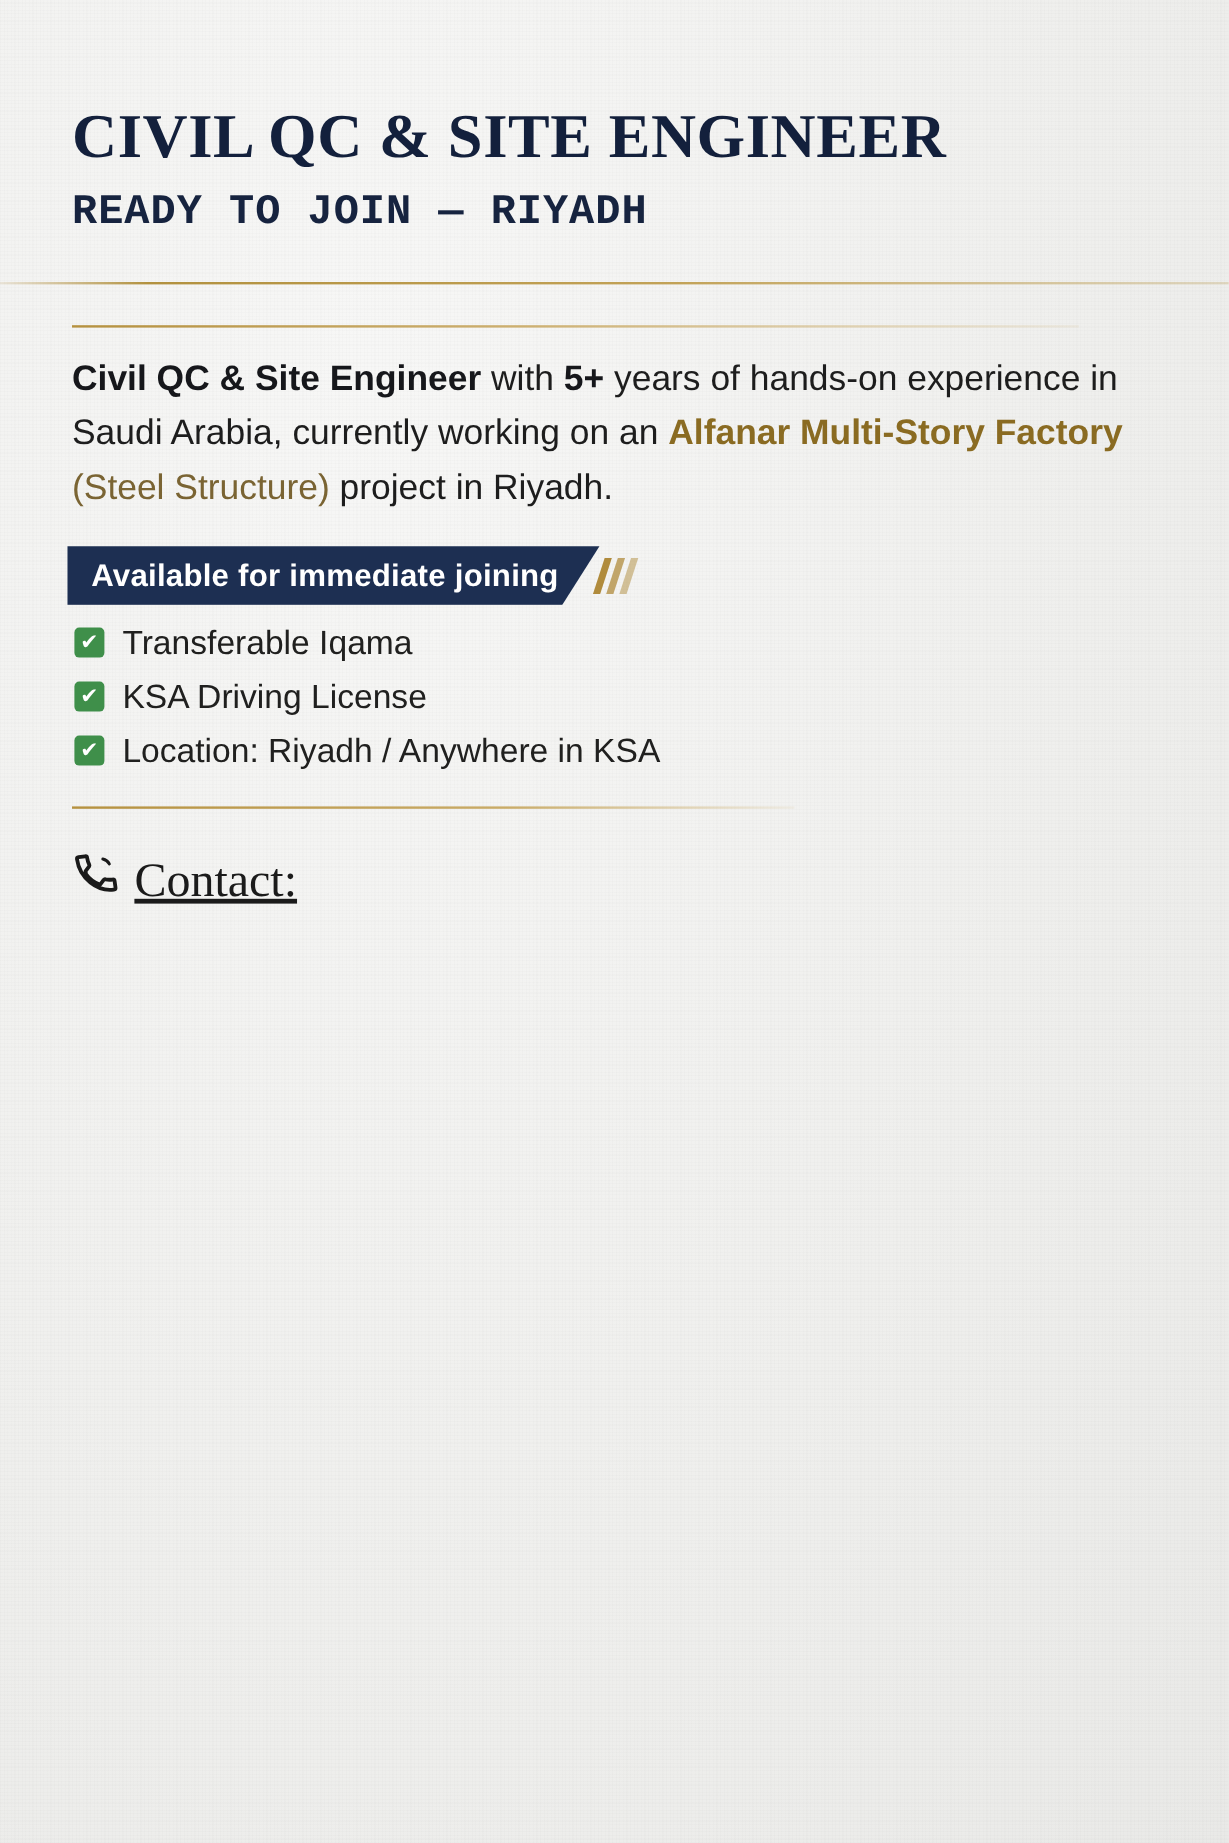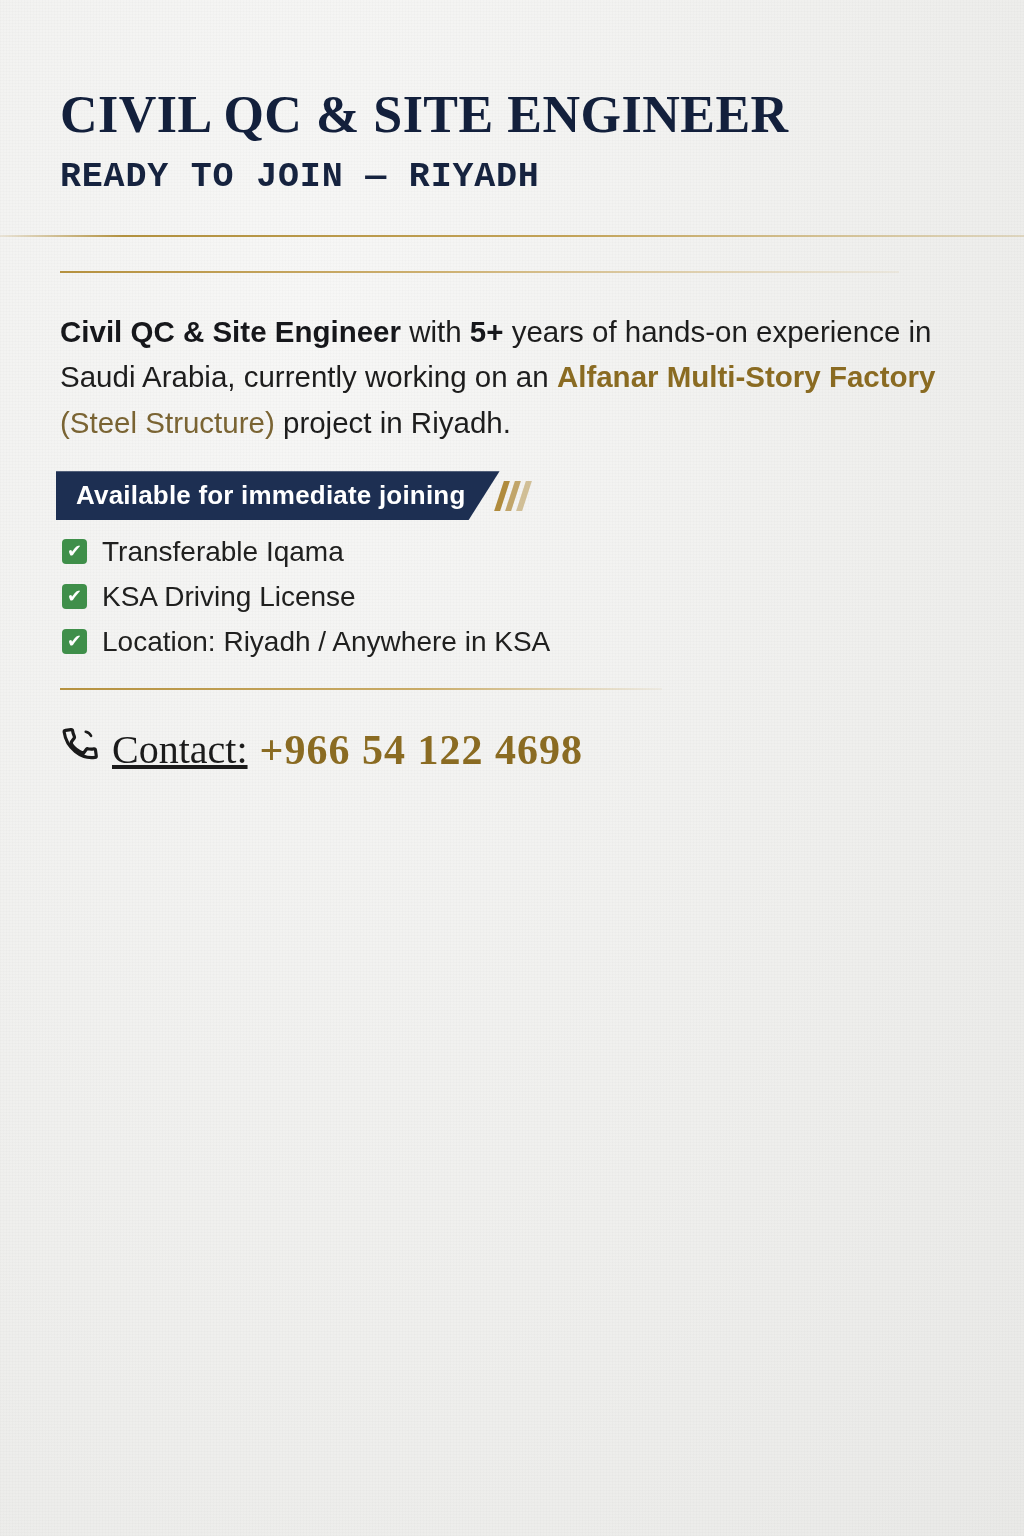--- a/index.html
+++ b/index.html
@@ -72,21 +72,21 @@
 
   .rule-thin {
     margin: 34px 4px 0 4px;
     height: 2px;
     width: 92%;
     background: linear-gradient(90deg, #b5913f 0%, #cdb071 45%, rgba(205,176,113,0.12) 100%);
   }
 
   
   .body-block {
-    margin: 36px 4px 0 4px;
+    margin: 20px 4px 0 4px;
   }
   .para {
     font-size: 29.5px;
     line-height: 1.55;
     color: #1d1d1d;
     font-weight: 300;
     margin: 0 0 22px 0;
   }
   .para b { font-weight: 700; color: #16171b; }
   .gold { color: #8a6b22; font-weight: 700; }
@@ -239,16 +239,15 @@
   <div class="rule-thin2"></div>
 
   <div class="contact">
     <span class="phone-icon">
       <svg width="38" height="38" viewBox="0 0 24 24" fill="none" stroke="#1a1a1a" stroke-width="2" stroke-linecap="round" stroke-linejoin="round">
         <path d="M6.6 10.8c1.4 2.8 3.8 5.1 6.6 6.6l2.2-2.2c.3-.3.7-.4 1-.2 1.1.4 2.3.6 3.6.6.6 0 1 .4 1 1V20c0 .6-.4 1-1 1C11.3 21 3 12.7 3 2.5c0-.6.4-1 1-1H7.4c.6 0 1 .4 1 1 0 1.2.2 2.4.6 3.6.1.3 0 .7-.2 1l-2.2 2.2z"></path>
         <path d="M16.5 4.2c1.4.5 2.5 1.6 3 3" stroke-width="1.6"></path>
       </svg>
     </span>
     <span class="contact-label">Contact:</span>
-    <span class="contact-number">+966 54 122 4698</span>
   </div>
 
 </div>
 
 </body></html>

